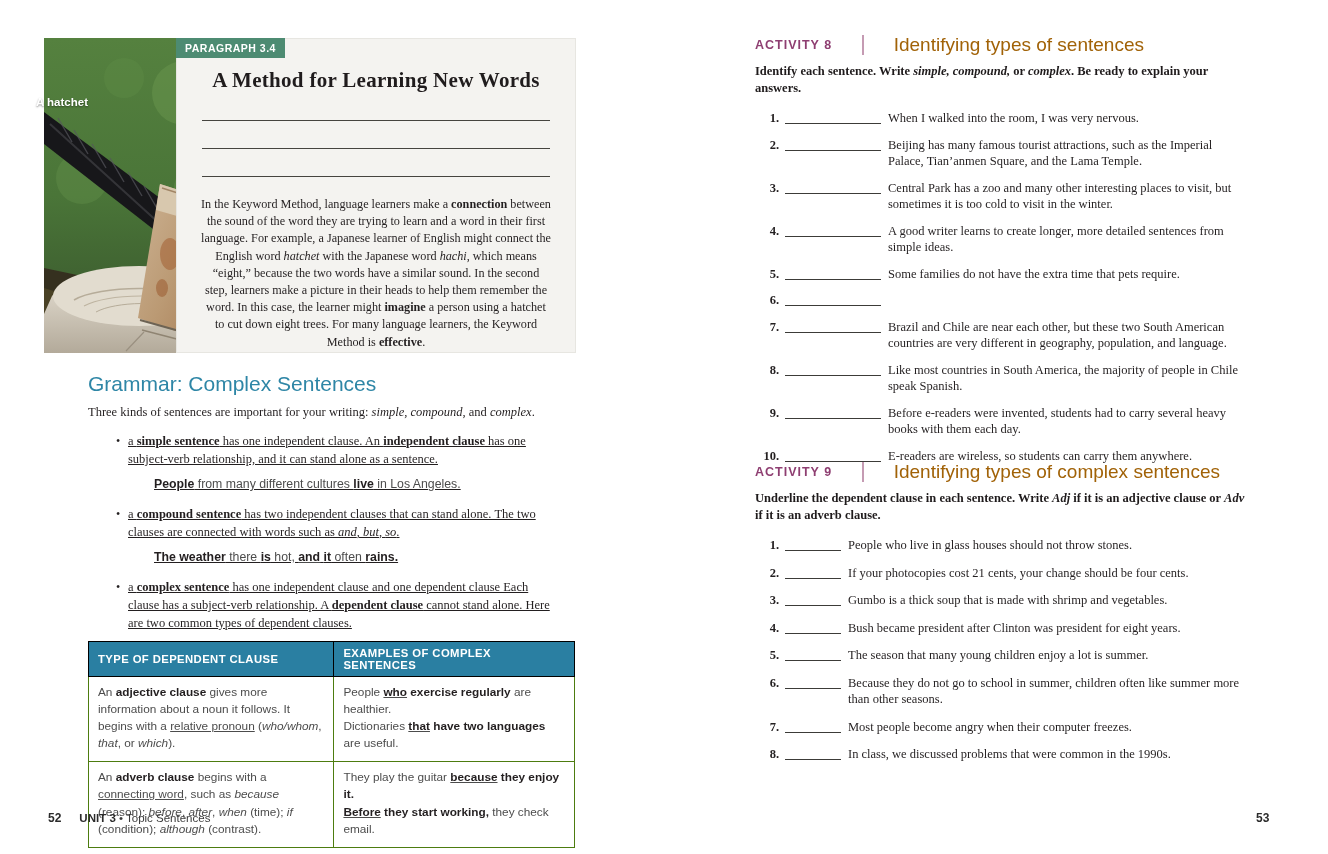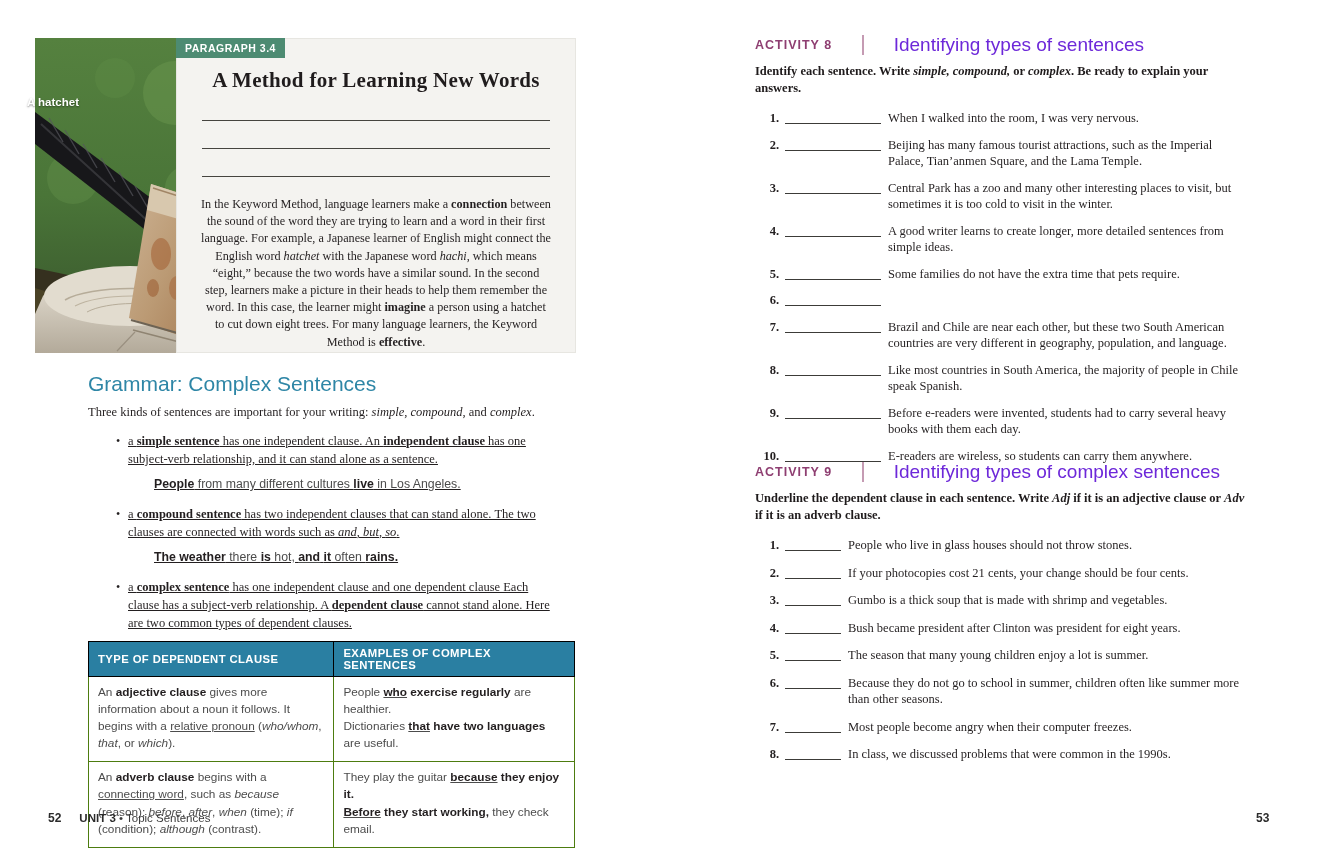--- a/index.html
+++ b/index.html
@@ -1,20 +1,20 @@
 <!DOCTYPE html>
 <html><head>
 <meta charset="utf-8">
 <style>
   html,body{margin:0;padding:0;background:#ffffff;}
   .spread{position:relative;width:1328px;height:854px;background:#ffffff;overflow:hidden;
           font-family:"Liberation Serif", serif;color:#231f20;}
 
   
-  .photo{position:absolute;left:3px;top:38px;width:150px;height:315px;margin:0;padding-left:32px;}
+  .photo{position:absolute;left:12px;top:38px;width:150px;height:315px;margin:0;padding-left:32px;}
   .photo svg{display:block;}
   .photo-caption{position:absolute;left:24px;top:58px;color:#ffffff;
                  font-family:"Liberation Sans",sans-serif;font-weight:bold;font-size:11.5px;
                  text-shadow:0 1px 2px rgba(0,0,0,.45);}
 
   .parabox{position:absolute;left:176px;top:38px;width:400px;height:315px;
            background:#f4f3f0;box-shadow:inset 0 0 0 1px #e7e6e1;}
   .paralabel{position:absolute;left:0;top:0;background:#4d8b72;color:#fff;
              font-family:"Liberation Sans",sans-serif;font-weight:bold;font-size:10.5px;
              letter-spacing:.5px;padding:4px 9px;}
@@ -55,21 +55,21 @@
 
   
   .activity{position:absolute;left:755px;width:492px;}
   .act8{top:34px;}
   .act9{top:461px;}
   .act-header{display:flex;align-items:center;margin-bottom:7px;gap:20px;}
   .act-label{font-family:"Liberation Sans",sans-serif;font-weight:bold;font-size:12.5px;
              letter-spacing:1px;color:#8e3e71;}
   .hdr-divider{width:1.5px;height:20px;background:#c59bb3;margin:0 10px;}
   .act-title{font-family:"Liberation Sans",sans-serif;font-weight:400;font-size:19px;
-             color:#6d28d9;}
+             color:#a16207;}
   .act-instr{margin:0 0 14px;font-weight:bold;font-size:12.5px;line-height:16.5px;color:#1f1b1c;}
   .qlist{list-style:none;margin:0;padding:0;}
   .qitem{display:flex;align-items:flex-start;margin-bottom:10px;font-size:12.5px;line-height:16.5px;}
   .qnum{flex:0 0 24px;text-align:right;font-weight:bold;margin-right:6px;}
   .qblank{flex:0 0 96px;height:13px;border-bottom:1.1px solid #3c3b38;margin-right:7px;}
   .act9 .qblank{flex:0 0 56px;}
   .act9 .qitem{margin-bottom:11px;}
   .qtext{flex:1;}
 </style>
 </head>

